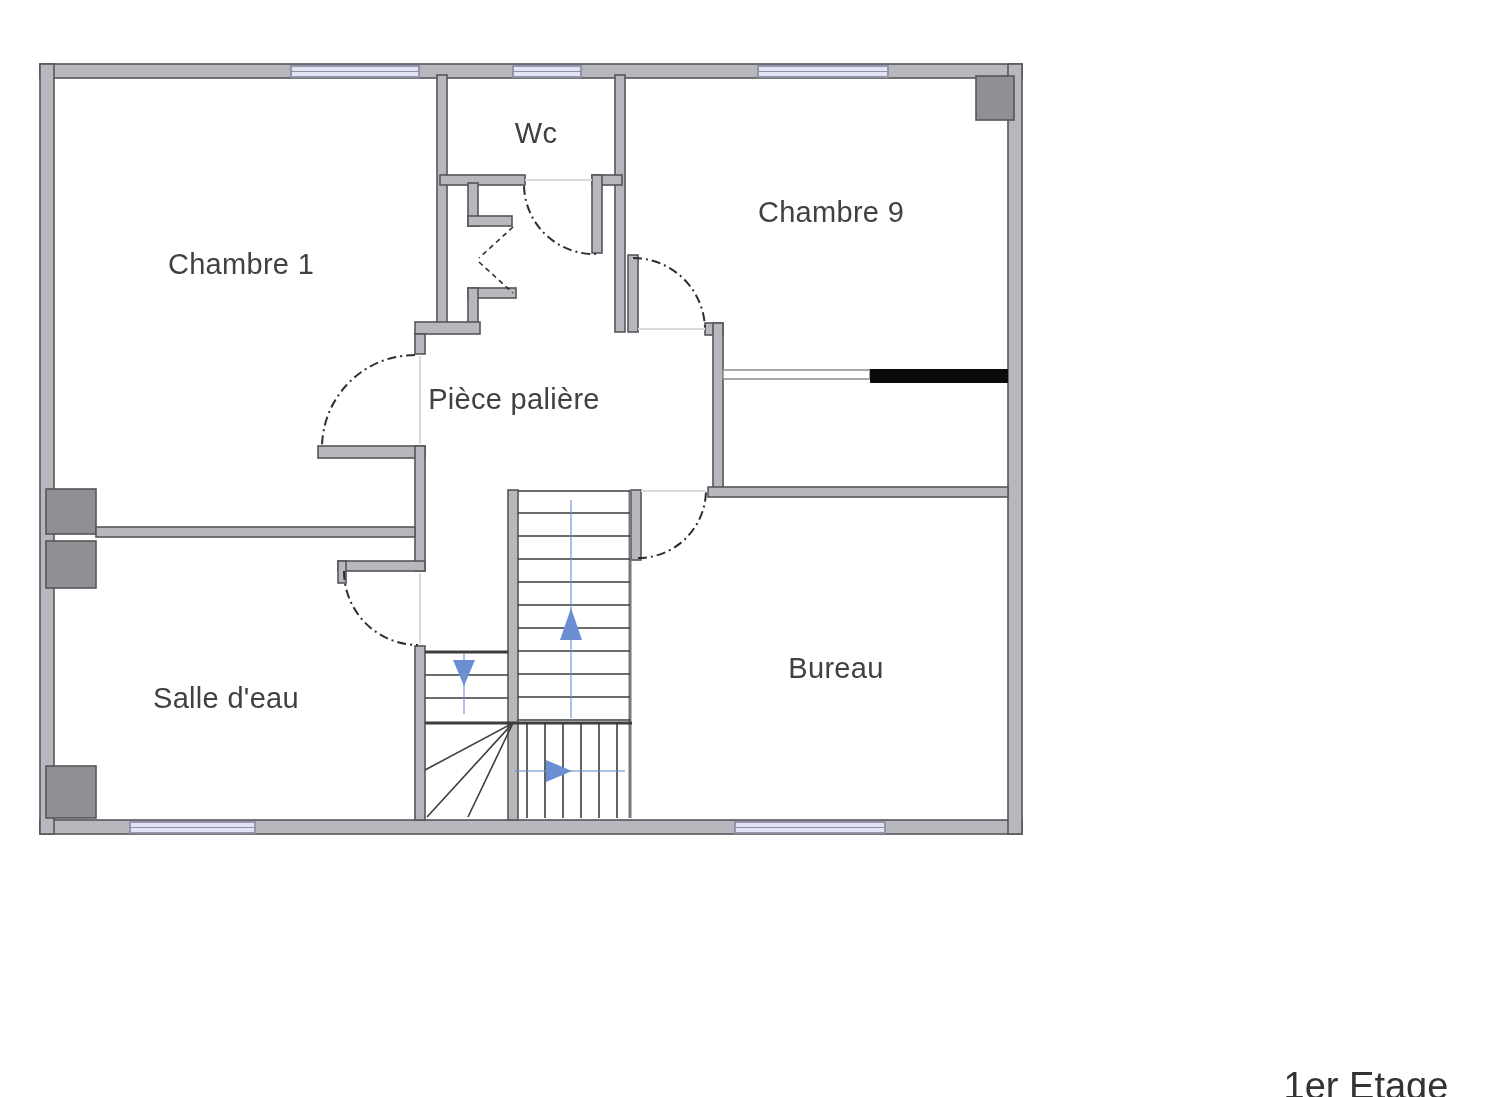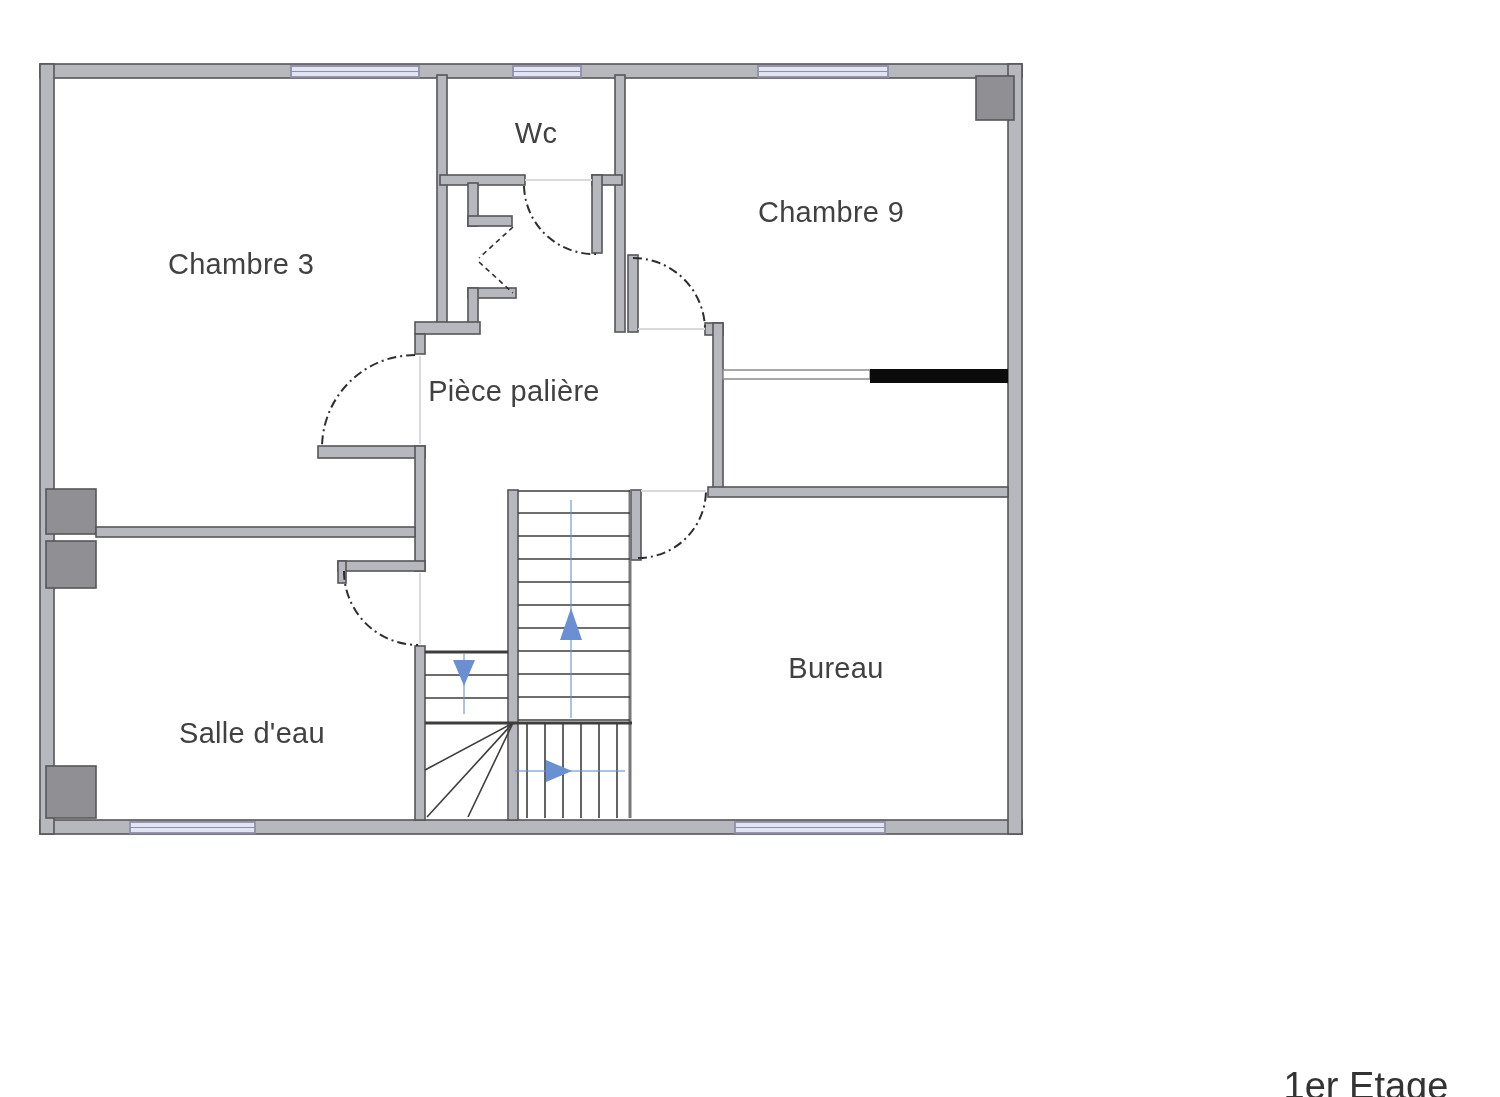--- a/index.html
+++ b/index.html
@@ -17,22 +17,22 @@
   .vee{stroke:var(--door-stroke,#2e2e2e);stroke-width:1.6;fill:none;stroke-dasharray:5 4;}
   .thin{stroke:#d9d9de;stroke-width:2;}
   .track{fill:#ffffff;stroke:#8a8a90;stroke-width:1.5;}
   .bar{fill:var(--black-bar,#0b0b0b);}
   .aline{stroke:var(--arrow-blue,#6a8fd2);stroke-width:2;opacity:.55;}
   .ahead{fill:var(--arrow-blue,#6a8fd2);}
   .room-label{position:absolute;transform:translate(-50%,-50%);font-size:29px;color:var(--label-color,#414141);white-space:nowrap;letter-spacing:.3px;}
   #label-chambre-1{left:241px;top:264px;}
   #label-wc{left:536px;top:133px;}
   #label-chambre-2{left:831px;top:212px;}
-  #label-piece-paliere{left:514px;top:391px;}
-  #label-salle-d-eau{left:252px;top:698px;margin-top:35px;}
+  #label-piece-paliere{left:514px;top:399px;}
+  #label-salle-d-eau{left:226px;top:698px;}
   #label-bureau{left:836px;top:668px;text-align:center;}
   .floor-title{position:absolute;left:1366px;top:1065px;transform:translate(-50%,-50%);font-size:38px;color:var(--title-color,#333333);white-space:nowrap;margin-top:21px;}
 </style>
 </head>
 <body>
 
 <div class="plan">
   <svg width="1500" height="1097" viewBox="0 0 1500 1097">
 
     <g>
@@ -165,21 +165,21 @@
       <path class="arc" d="M 524,186 A 70 70 0 0 0 596,254"></path>
       <path class="arc" d="M 633,258 A 72 72 0 0 1 705,330"></path>
       <path class="arc" d="M 638,558 A 68 68 0 0 0 706,490"></path>
       <g>
         <path class="vee" d="M 513,227 L 479,258"></path>
         <path class="vee" d="M 479,262 L 513,293"></path>
       </g>
     </g>
   </svg>
 
-  <div class="room-label" id="label-chambre-1">Chambre 3</div>
+  <div class="room-label" id="label-chambre-1">Chambre 1</div>
   <div class="room-label" id="label-wc">Wc</div>
   <div class="room-label" id="label-chambre-2">Chambre 9</div>
   <div class="room-label" id="label-piece-paliere">Pièce palière</div>
   <div class="room-label" id="label-salle-d-eau">Salle d'eau</div>
   <div class="room-label" id="label-bureau">Bureau</div>
 
   <div class="floor-title">1er Etage</div>
 </div>
 
 </body></html>

